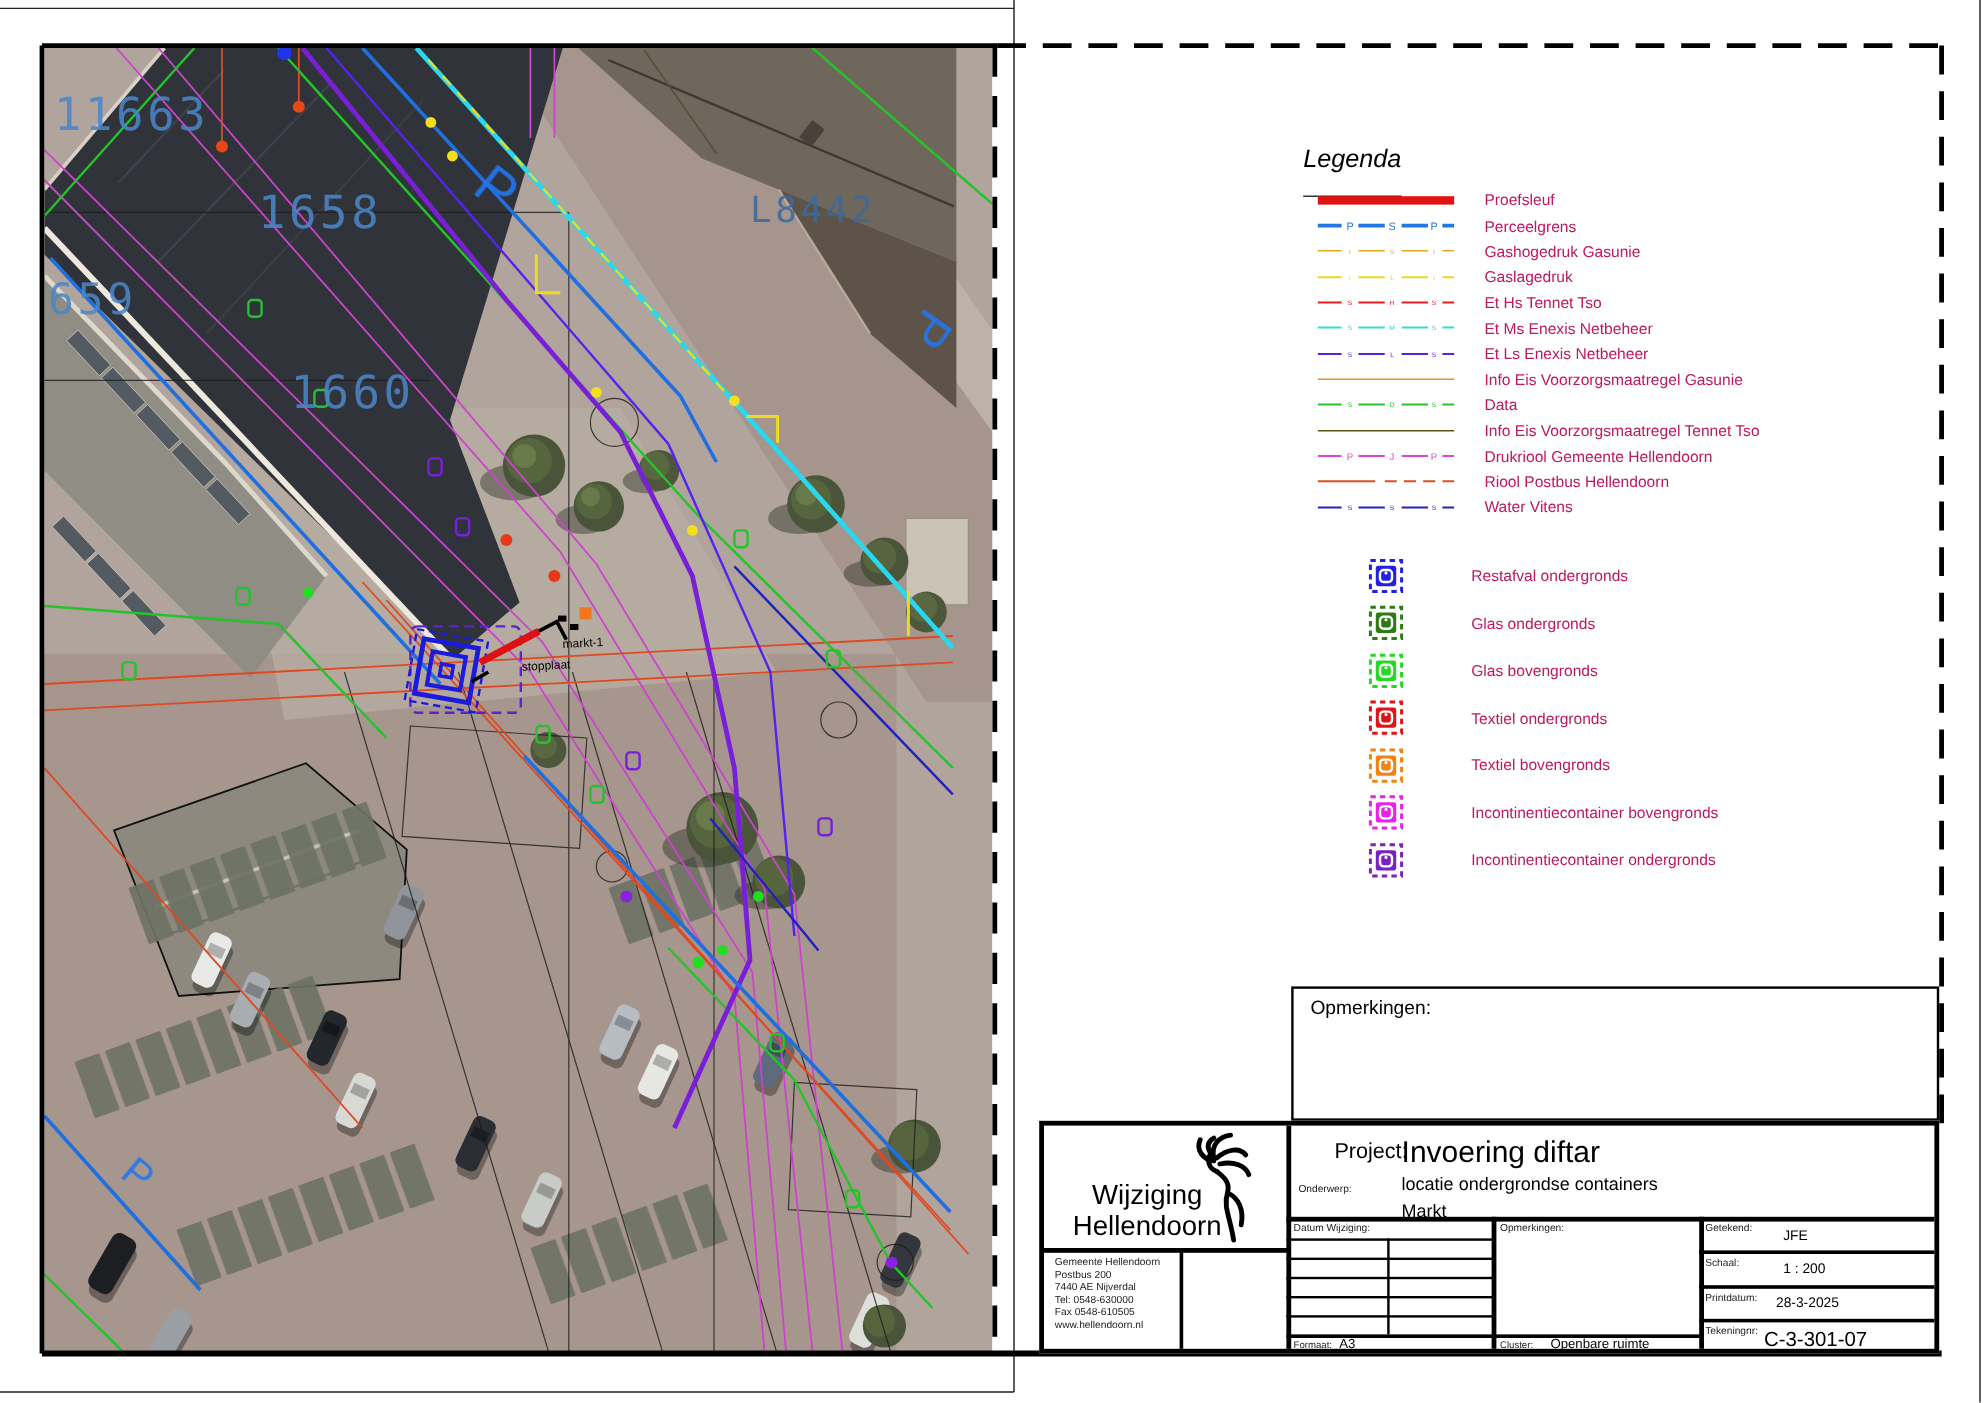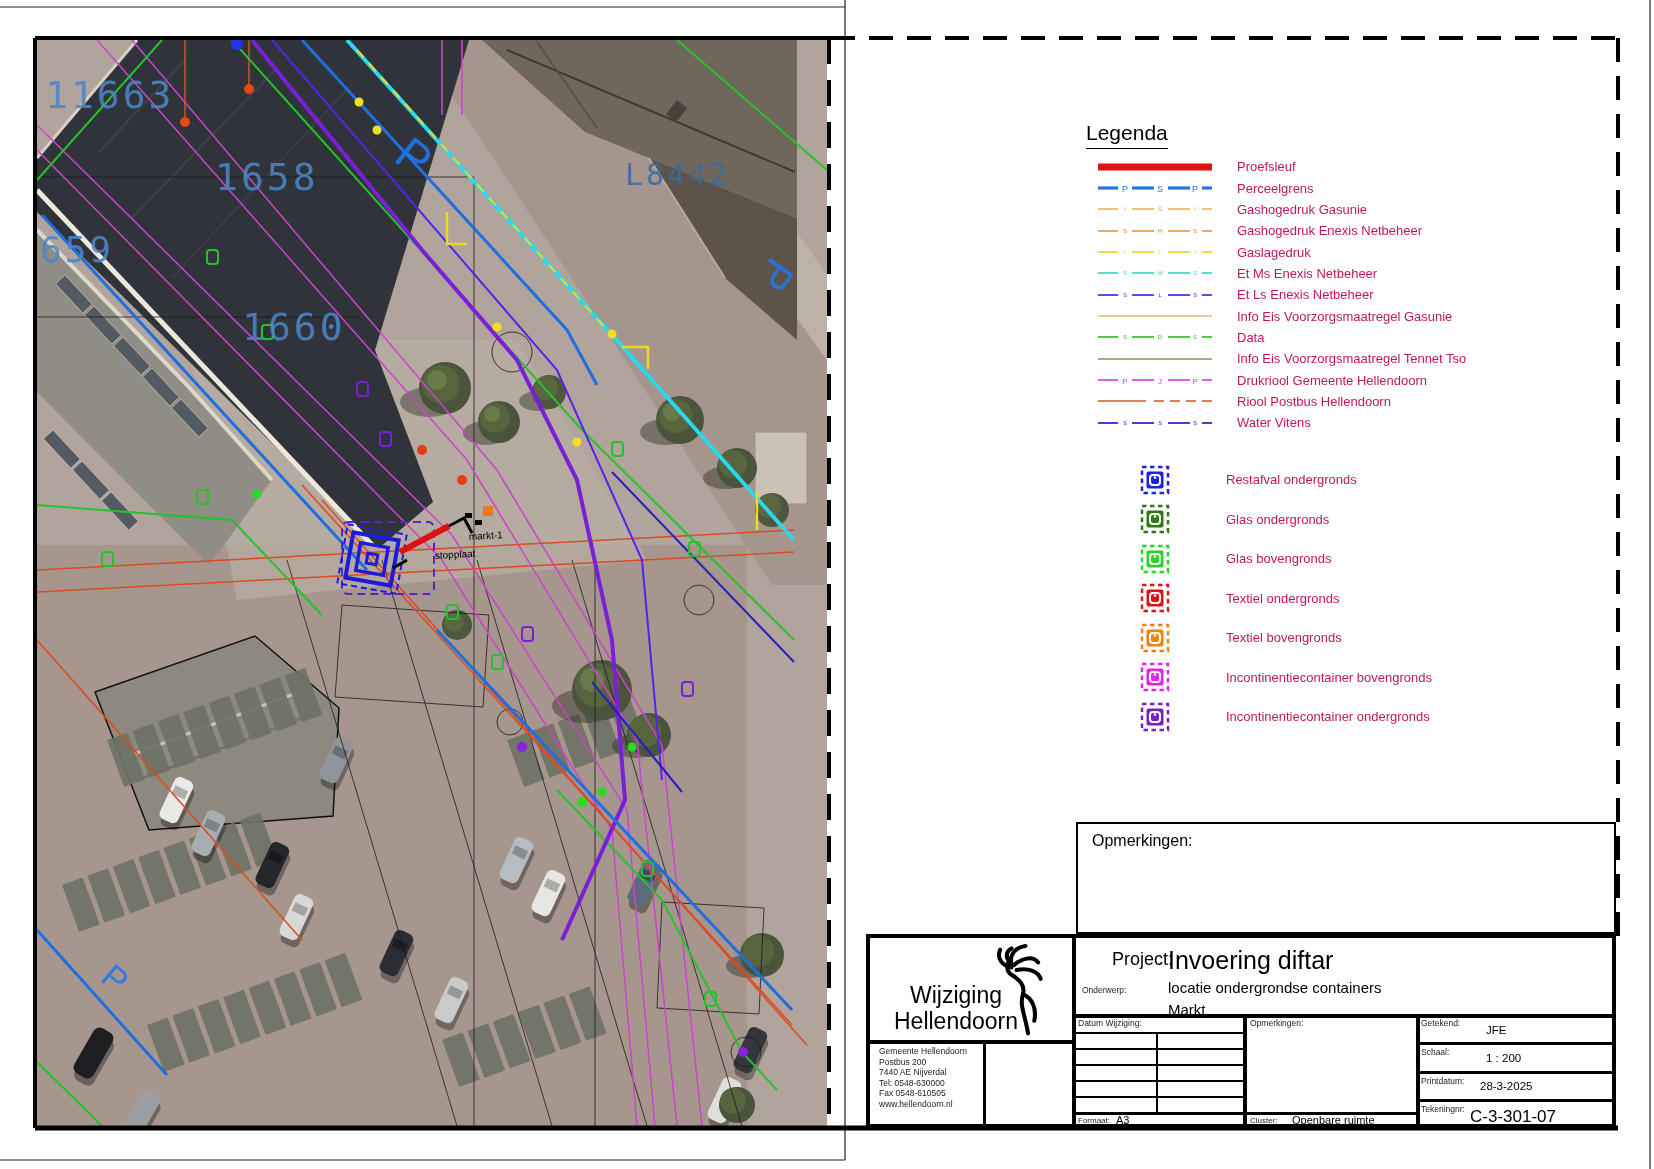--- a/index.html
+++ b/index.html
@@ -1,21 +1,21 @@
 <!DOCTYPE html>
 <html><head>
 <meta charset="utf-8">
 <style>
   html,body{margin:0;padding:0;}
   body{width:1654px;height:1169px;position:relative;background:#ffffff;
        font-family:"Liberation Sans",sans-serif;overflow:hidden;color:#000;}
   .abs{position:absolute;}
   
   #legend-title{position:absolute;left:1086px;top:121px;font-size:21px;}
-  #legend-title span{border-bottom:1.6px solid #000;padding-bottom:4px;}
+  #legend-title span{border-bottom:1.6px solid #000;padding-bottom:19px;font-style:italic;}
   #legend-lines{position:absolute;left:1098px;top:156px;}
   .leg-row{display:flex;align-items:center;height:21.35px;}
   .leg-row .leg-label{margin-left:25px;}
   .leg-label{font-size:13px;color:#be185d;white-space:nowrap;}
   #legend-containers{position:absolute;left:1140px;top:460px;}
   .cont-row{display:flex;align-items:center;height:39.5px;}
   .cont-row .leg-label{margin-left:56px;}
   
   #opm-box{position:absolute;left:1076px;top:822px;width:540px;height:112px;
            border:2px solid #000;box-sizing:border-box;}
@@ -460,41 +460,41 @@
         <line x1="70" y1="8" x2="92" y2="8" stroke="#e8a81c" stroke-width="1.3"></line>
         <line x1="104" y1="8" x2="114" y2="8" stroke="#e8a81c" stroke-width="1.3"></line>
         <text x="27" y="10.25" font-size="5.5" fill="#e8a81c" text-anchor="middle" font-family="Liberation Sans, sans-serif">I</text>
         <text x="62" y="10.25" font-size="5.5" fill="#e8a81c" text-anchor="middle" font-family="Liberation Sans, sans-serif">S</text>
         <text x="97" y="10.25" font-size="5.5" fill="#e8a81c" text-anchor="middle" font-family="Liberation Sans, sans-serif">I</text>
       </svg>
       <span class="leg-label">Gashogedruk Gasunie</span>
     </div>
     <div class="leg-row">
       <svg width="114" height="16">
-        <line x1="0" y1="8" x2="20" y2="8" stroke="#e07818" stroke-width="1.3"></line>
-        <line x1="34" y1="8" x2="56" y2="8" stroke="#e07818" stroke-width="1.3"></line>
-        <line x1="70" y1="8" x2="92" y2="8" stroke="#e07818" stroke-width="1.3"></line>
-        <line x1="104" y1="8" x2="114" y2="8" stroke="#e07818" stroke-width="1.3"></line>
-        <text x="27" y="10.25" font-size="5.5" fill="#e07818" text-anchor="middle" font-family="Liberation Sans, sans-serif">S</text>
-        <text x="62" y="10.25" font-size="5.5" fill="#e07818" text-anchor="middle" font-family="Liberation Sans, sans-serif">H</text>
-        <text x="97" y="10.25" font-size="5.5" fill="#e07818" text-anchor="middle" font-family="Liberation Sans, sans-serif">S</text>
-      </svg>
-      <span class="leg-label">Gashogedruk Enexis Netbeheer</span>
-    </div>
-    <div class="leg-row">
-      <svg width="114" height="16">
         <line x1="0" y1="8" x2="20" y2="8" stroke="#ecd81e" stroke-width="1.7"></line>
         <line x1="34" y1="8" x2="56" y2="8" stroke="#ecd81e" stroke-width="1.7"></line>
         <line x1="70" y1="8" x2="92" y2="8" stroke="#ecd81e" stroke-width="1.7"></line>
         <line x1="104" y1="8" x2="114" y2="8" stroke="#ecd81e" stroke-width="1.7"></line>
         <text x="27" y="10.25" font-size="5.5" fill="#ecd81e" text-anchor="middle" font-family="Liberation Sans, sans-serif">I</text>
         <text x="62" y="10.25" font-size="5.5" fill="#ecd81e" text-anchor="middle" font-family="Liberation Sans, sans-serif">L</text>
         <text x="97" y="10.25" font-size="5.5" fill="#ecd81e" text-anchor="middle" font-family="Liberation Sans, sans-serif">I</text>
       </svg>
       <span class="leg-label">Gaslagedruk</span>
+    </div>
+    <div class="leg-row">
+      <svg width="114" height="16">
+        <line x1="0" y1="8" x2="20" y2="8" stroke="#e02020" stroke-width="1.7"></line>
+        <line x1="34" y1="8" x2="56" y2="8" stroke="#e02020" stroke-width="1.7"></line>
+        <line x1="70" y1="8" x2="92" y2="8" stroke="#e02020" stroke-width="1.7"></line>
+        <line x1="104" y1="8" x2="114" y2="8" stroke="#e02020" stroke-width="1.7"></line>
+        <text x="27" y="10.25" font-size="5.5" fill="#e02020" text-anchor="middle" font-family="Liberation Sans, sans-serif">S</text>
+        <text x="62" y="10.25" font-size="5.5" fill="#e02020" text-anchor="middle" font-family="Liberation Sans, sans-serif">H</text>
+        <text x="97" y="10.25" font-size="5.5" fill="#e02020" text-anchor="middle" font-family="Liberation Sans, sans-serif">S</text>
+      </svg>
+      <span class="leg-label">Et Hs Tennet Tso</span>
     </div>
     <div class="leg-row">
       <svg width="114" height="16">
         <line x1="0" y1="8" x2="20" y2="8" stroke="#35dcc8" stroke-width="1.7"></line>
         <line x1="34" y1="8" x2="56" y2="8" stroke="#35dcc8" stroke-width="1.7"></line>
         <line x1="70" y1="8" x2="92" y2="8" stroke="#35dcc8" stroke-width="1.7"></line>
         <line x1="104" y1="8" x2="114" y2="8" stroke="#35dcc8" stroke-width="1.7"></line>
         <text x="27" y="10.25" font-size="5.5" fill="#35dcc8" text-anchor="middle" font-family="Liberation Sans, sans-serif">S</text>
         <text x="62" y="10.25" font-size="5.5" fill="#35dcc8" text-anchor="middle" font-family="Liberation Sans, sans-serif">M</text>
         <text x="97" y="10.25" font-size="5.5" fill="#35dcc8" text-anchor="middle" font-family="Liberation Sans, sans-serif">S</text>

